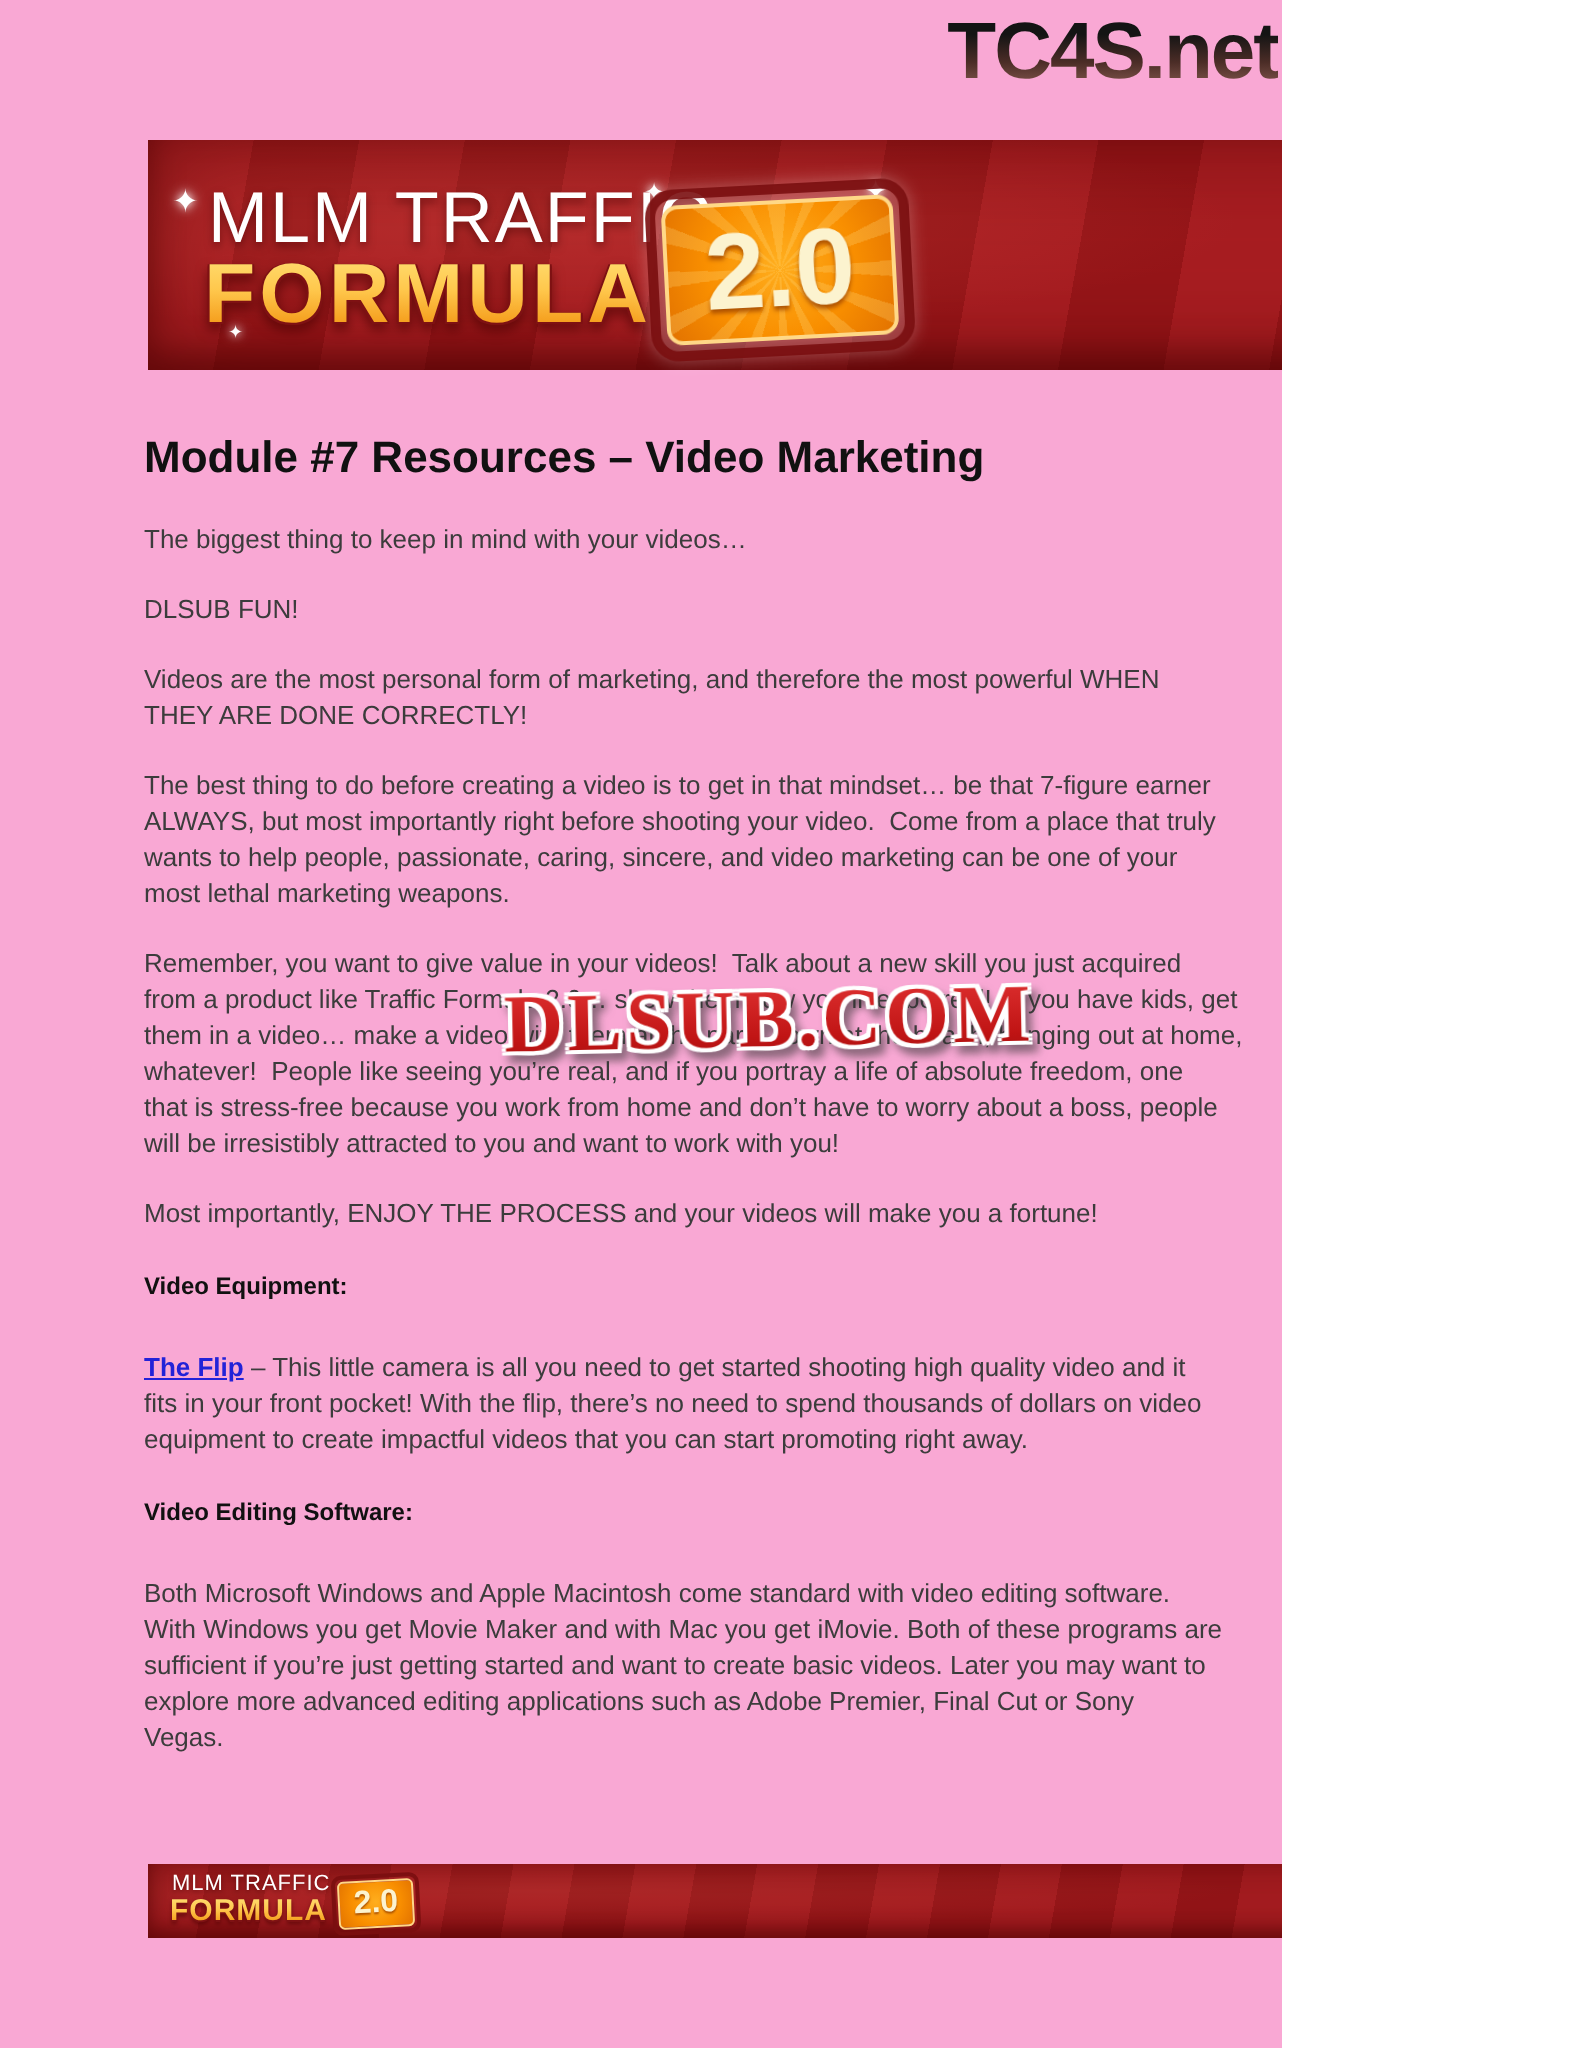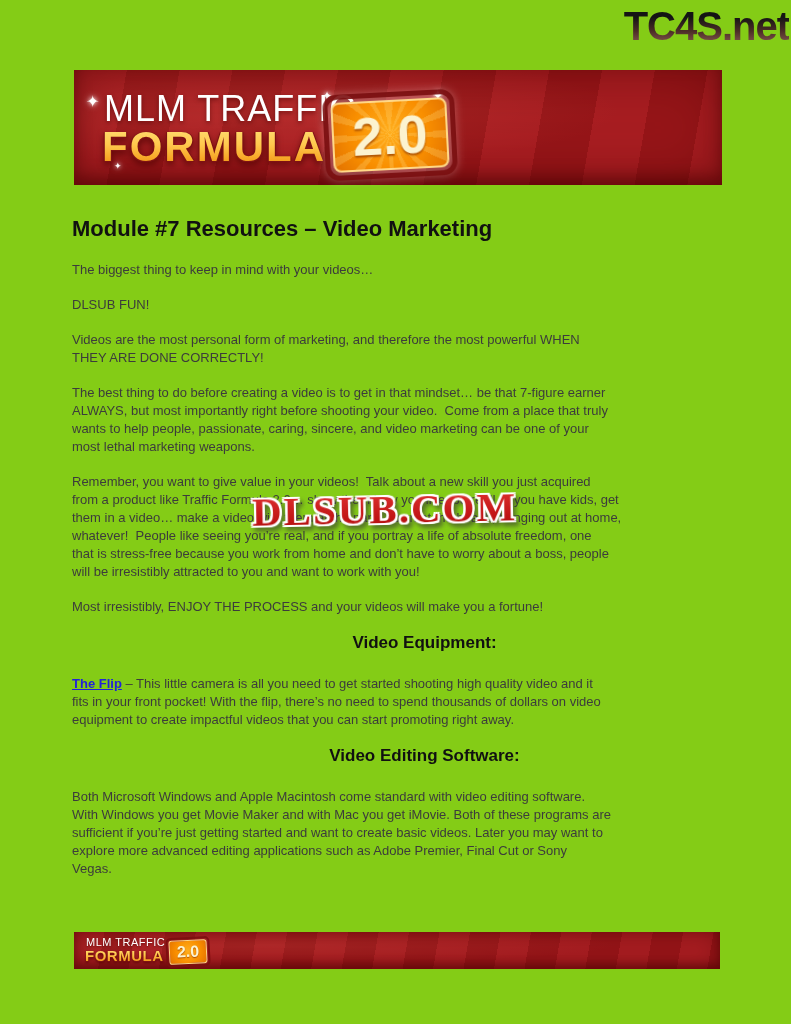--- a/index.html
+++ b/index.html
@@ -1,16 +1,16 @@
 <!DOCTYPE html>
 <html><head>
 <meta charset="utf-8">
 <style>
   html,body{margin:0;padding:0;background:#fff;}
-  .page{position:relative;width:791px;height:1024px;background:#84cc16;overflow:hidden;
+  .page{position:relative;width:641px;height:1024px;background:#f9a8d4;overflow:hidden;
         font-family:"Liberation Sans",sans-serif;}
 
   
   .tc4s{position:absolute;top:4px;right:2px;font-size:40px;font-weight:bold;
         letter-spacing:-1px;color:#3a2a26;line-height:1.1;}
 
   
   .banner{position:absolute;left:74px;
         background:
           radial-gradient(ellipse at 30% 35%, rgba(255,120,100,0.18), transparent 55%),
@@ -55,21 +55,21 @@
   .mini-text{font-size:16px;font-weight:bold;color:#fcf3cf;line-height:1;
         text-shadow:0 1px 1px rgba(160,70,0,.85);}
 
   .sparkle{position:absolute;color:#fff;line-height:1;
         text-shadow:0 0 4px rgba(255,255,255,.95),0 0 8px rgba(255,255,255,.6);}
 
   
   .content{position:absolute;left:72px;top:219px;width:705px;color:#3c3c3c;}
   .content h1{font-family:"Liberation Sans",sans-serif;font-size:22px;color:#111;
         margin:0 0 22px;line-height:20px;white-space:pre;}
-  .content h2{font-size:17px;color:#111;margin:3px 0 22px;line-height:20px;white-space:pre;text-align:center;}
+  .content h2{font-size:12px;color:#111;margin:3px 0 22px;line-height:20px;white-space:pre;}
   .content p{font-size:13px;line-height:18px;margin:0 0 17px;white-space:pre;}
   .content a{color:#2222d8;font-weight:bold;}
 
   
   .watermark{position:absolute;left:252px;top:487px;z-index:5;transform:rotate(-1.2deg);
         font-family:"Liberation Serif",serif;font-size:41px;font-weight:bold;letter-spacing:2px;
         color:#cc1f1f;line-height:1.1;
         filter:drop-shadow(2px 0 0 #fff) drop-shadow(-2px 0 0 #fff)
                drop-shadow(0 2px 0 #fff) drop-shadow(0 -2px 0 #fff)
                drop-shadow(3px 4px 2px rgba(50,50,50,.55));}
@@ -114,21 +114,21 @@
     </div>
   </div>
 
   <div class="content">
       <h1>Module #7 Resources – Video Marketing</h1>
       <p>The biggest thing to keep in mind with your videos…</p>
       <p>DLSUB FUN!</p>
       <p>Videos are the most personal form of marketing, and therefore the most powerful WHEN<br>THEY ARE DONE CORRECTLY!</p>
       <p>The best thing to do before creating a video is to get in that mindset… be that 7-figure earner<br>ALWAYS, but most importantly right before shooting your video.  Come from a place that truly<br>wants to help people, passionate, caring, sincere, and video marketing can be one of your<br>most lethal marketing weapons.</p>
       <p>Remember, you want to give value in your videos!  Talk about a new skill you just acquired<br>from a product like Traffic Formula 2.0… show them how you live, be real!  If you have kids, get<br>them in a video… make a video with them at the park, down at the beach, hanging out at home,<br>whatever!  People like seeing you’re real, and if you portray a life of absolute freedom, one<br>that is stress-free because you work from home and don’t have to worry about a boss, people<br>will be irresistibly attracted to you and want to work with you!</p>
-      <p>Most irresistibly, ENJOY THE PROCESS and your videos will make you a fortune!</p>
+      <p>Most importantly, ENJOY THE PROCESS and your videos will make you a fortune!</p>
       <h2>Video Equipment:</h2>
       <p><a href="#">The Flip</a> – This little camera is all you need to get started shooting high quality video and it<br>fits in your front pocket! With the flip, there’s no need to spend thousands of dollars on video<br>equipment to create impactful videos that you can start promoting right away.</p>
       <h2>Video Editing Software:</h2>
       <p>Both Microsoft Windows and Apple Macintosh come standard with video editing software.<br>With Windows you get Movie Maker and with Mac you get iMovie. Both of these programs are<br>sufficient if you’re just getting started and want to create basic videos. Later you may want to<br>explore more advanced editing applications such as Adobe Premier, Final Cut or Sony<br>Vegas.</p>
     </div>
 
   <div class="watermark">DLSUB.COM</div>
 
   <div class="banner banner-bottom">
     <div class="mini-line1">MLM TRAFFIC</div>

